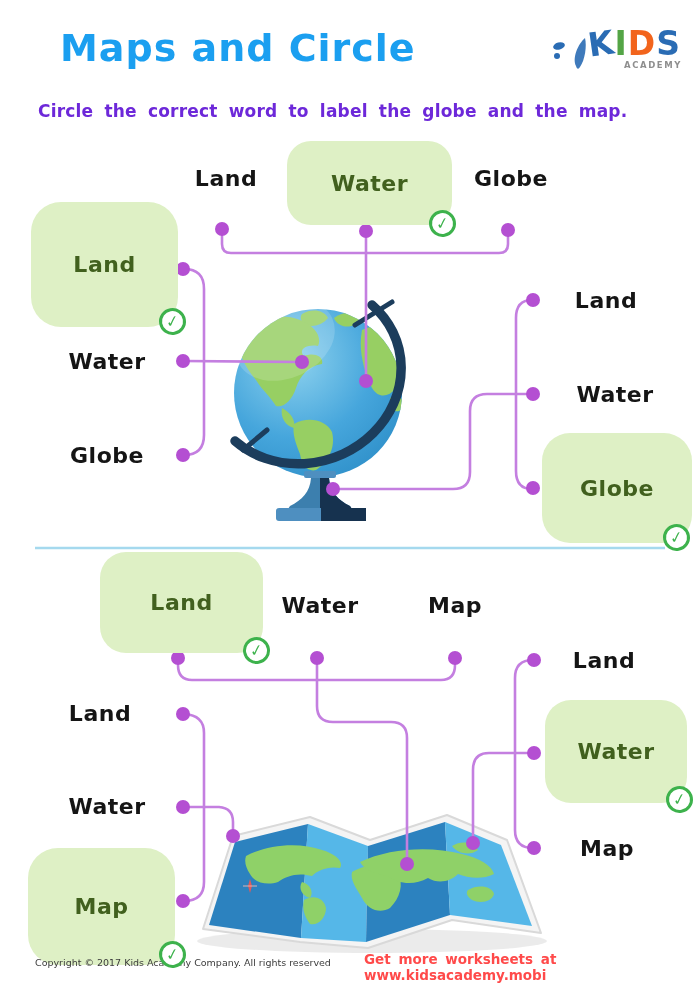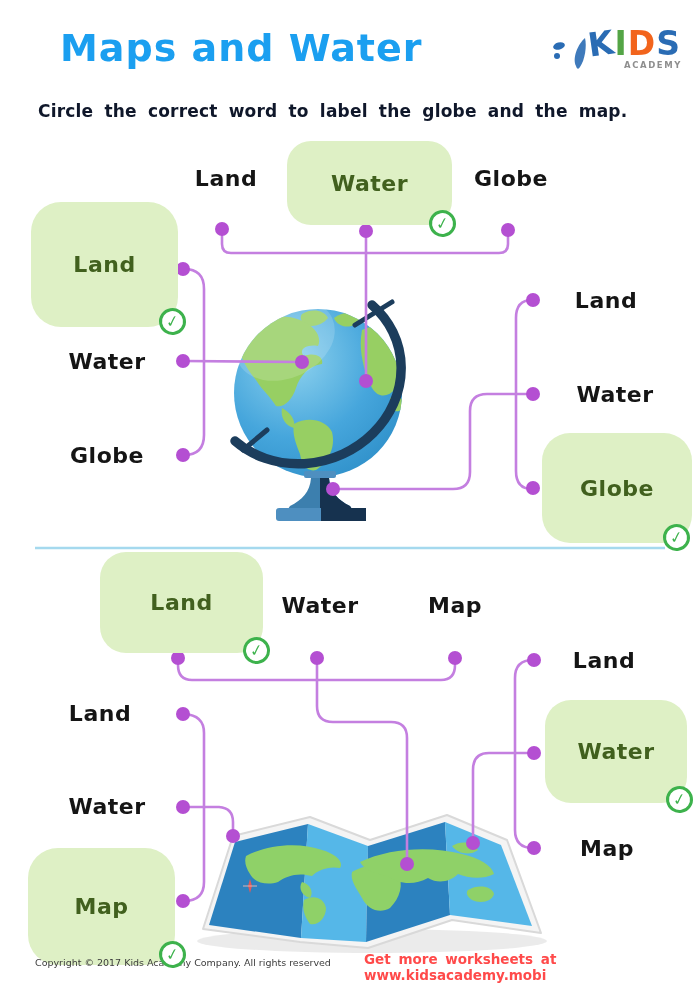--- a/index.html
+++ b/index.html
@@ -2,21 +2,21 @@
 <html><head>
 <meta charset="utf-8">
 <style>
   html,body{margin:0;padding:0;background:#fff;}
   #page{position:relative;width:700px;height:990px;background:#ffffff;overflow:hidden;
         font-family:"DejaVu Sans",sans-serif;}
   .art{position:absolute;left:0;top:0;z-index:1;}
   .title{position:absolute;left:60px;top:26px;font-size:38px;font-weight:800;
          color:#1b9ff0;letter-spacing:1px;z-index:2;}
   .instruction{position:absolute;left:38px;top:101px;font-size:17px;font-weight:600;
-         color:#0f172a;word-spacing:5px;letter-spacing:.2px;z-index:2;white-space:nowrap;}
+         color:#6d28d9;word-spacing:5px;letter-spacing:.2px;z-index:2;white-space:nowrap;}
   .word{position:absolute;transform:translate(-50%,-50%);font-size:22px;font-weight:700;
         color:#151515;letter-spacing:.5px;white-space:nowrap;z-index:3;}
   .abox{position:absolute;background:#def0c5;border-radius:28px;display:flex;
         align-items:center;justify-content:center;z-index:2;}
   .abox .word-in{font-size:22px;font-weight:700;color:#41601e;letter-spacing:.5px;}
   .check{position:absolute;width:27px;height:27px;box-sizing:border-box;
          border:3px solid #3db24c;border-radius:50%;background:#fff;display:flex;
          align-items:center;justify-content:center;color:#3db24c;font-size:16px;
          font-weight:700;transform:rotate(-10deg);z-index:4;}
   .logo{position:absolute;left:552px;top:24px;width:142px;height:62px;z-index:2;}
@@ -141,21 +141,21 @@
         <circle cx="183" cy="807" r="7"></circle>
         <circle cx="183" cy="901" r="7"></circle>
       <circle cx="233" cy="836" r="7"></circle>
       <circle cx="534" cy="660" r="7"></circle>
         <circle cx="534" cy="753" r="7"></circle>
         <circle cx="534" cy="848" r="7"></circle>
       <circle cx="473" cy="843" r="7"></circle>
     </g>
   </svg>
 
-  <div class="title">Maps and Water</div>
+  <div class="title">Maps and Circle</div>
 
   <div class="logo">
     <svg class="splash" width="38" height="50" viewBox="0 0 38 50">
       <ellipse cx="7" cy="20" rx="6" ry="3.5" transform="rotate(-15 7 20)" fill="#2a6cb4"></ellipse>
       <circle cx="5" cy="30" r="3" fill="#2a6cb4"></circle>
       <path d="M24,40 C20,32 26,18 33,12 C35,20 33,34 28,41 C26,44 25,43 24,40 Z" fill="#2a6cb4" opacity="0.9"></path>
     </svg>
     <div class="logo-letters">
       <span class="lk">K</span>
       <span class="li">I</span>

